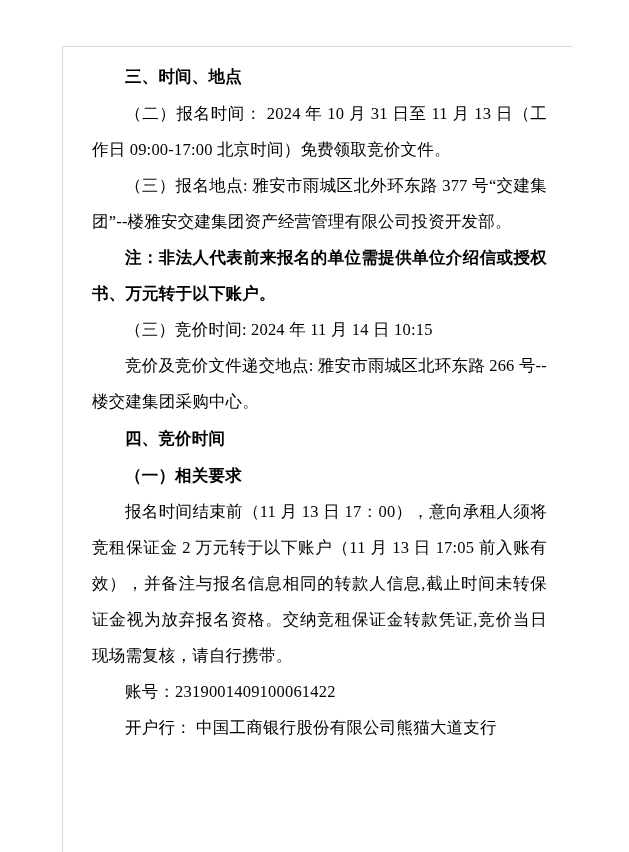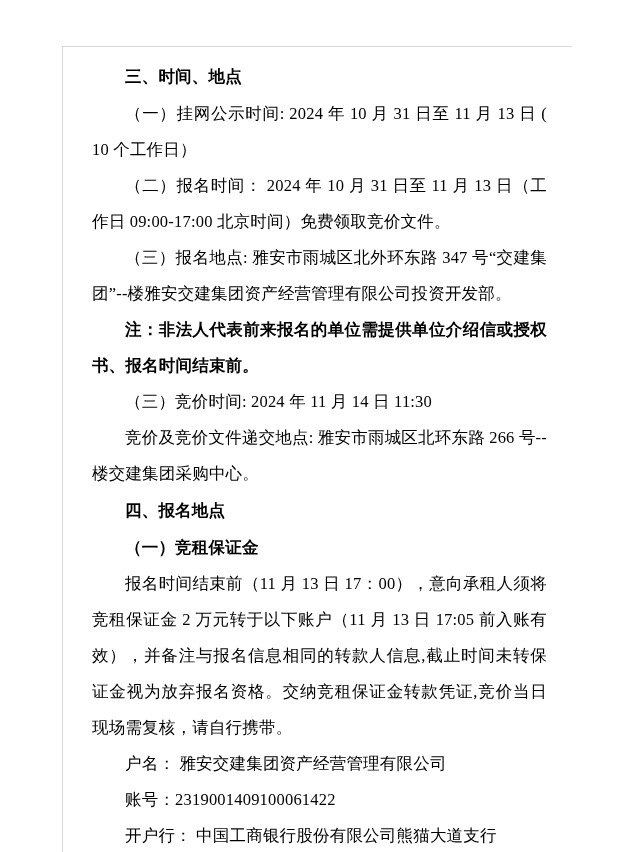--- a/index.html
+++ b/index.html
@@ -88,38 +88,36 @@
 <body>
 
 <div class="page">
   <div class="rule-top"></div>
   <div class="rule-left"></div>
 
   <div class="content">
 
     <p class="heading">三、时间、地点</p>
 
-    <p class="indent">（一）挂网公示时间: 2024 年 10 月 31 日至 11 月 13 日 ( 10 个工作日）</p>
 
     <p class="indent">（二）报名时间： 2024 年 10 月 31 日至 11 月 13 日（工作日 09:00-17:00 北京时间）免费领取竞价文件。</p>
 
-    <p class="indent">（三）报名地点: 雅安市雨城区北外环东路 347 号“交建集团”--楼雅安交建集团资产经营管理有限公司投资开发部。</p>
+    <p class="indent">（三）报名地点: 雅安市雨城区北外环东路 377 号“交建集团”--楼雅安交建集团资产经营管理有限公司投资开发部。</p>
 
-    <p class="bold-note">注：非法人代表前来报名的单位需提供单位介绍信或授权书、报名时间结束前。</p>
+    <p class="bold-note">注：非法人代表前来报名的单位需提供单位介绍信或授权书、万元转于以下账户。</p>
 
-    <p class="indent">（三）竞价时间: 2024 年 11 月 14 日 11:30</p>
+    <p class="indent">（三）竞价时间: 2024 年 11 月 14 日 10:15</p>
 
     <p class="indent">竞价及竞价文件递交地点: 雅安市雨城区北环东路 266 号--楼交建集团采购中心。</p>
 
-    <p class="heading">四、报名地点</p>
+    <p class="heading">四、竞价时间</p>
 
-    <p class="sub-head">（一）竞租保证金</p>
+    <p class="sub-head">（一）相关要求</p>
 
     <p class="indent">报名时间结束前（11 月 13 日 17：00），意向承租人须将竞租保证金 2 万元转于以下账户（11 月 13 日 17:05 前入账有效），并备注与报名信息相同的转款人信息,截止时间未转保证金视为放弃报名资格。交纳竞租保证金转款凭证,竞价当日现场需复核，请自行携带。</p>
 
-    <p class="bank-line">户名： 雅安交建集团资产经营管理有限公司</p>
 
     <p class="bank-line">账号：2319001409100061422</p>
 
     <p class="bank-line">开户行： 中国工商银行股份有限公司熊猫大道支行</p>
 
   </div>
 </div>
 
 </body></html>

